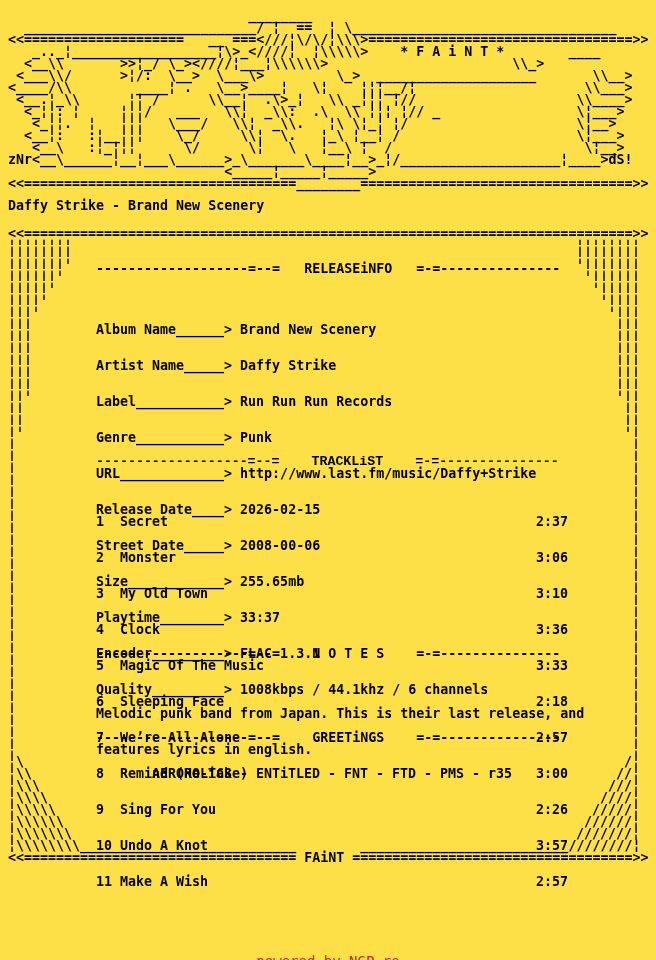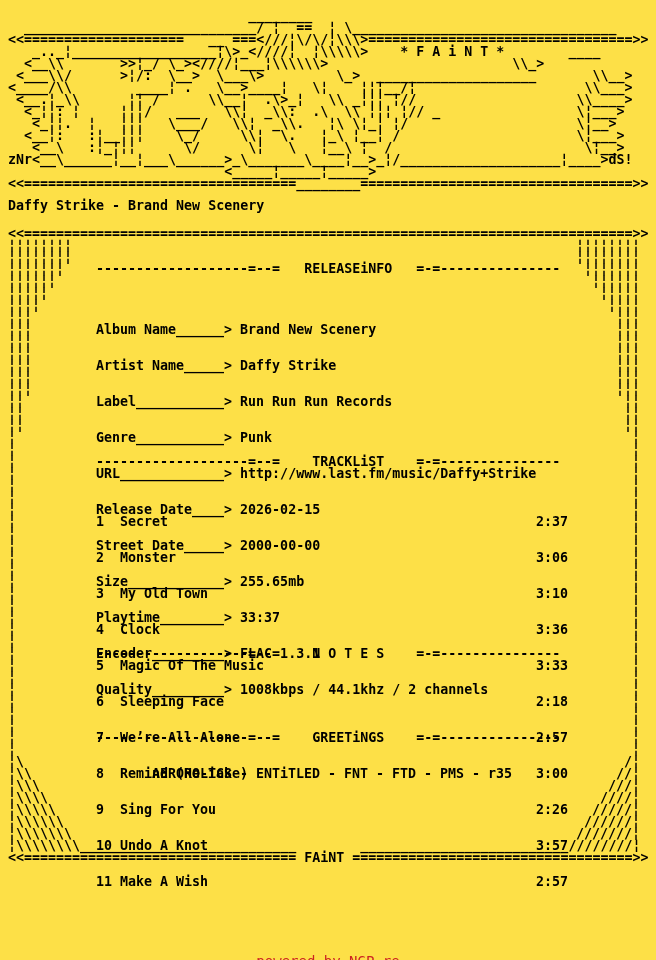--- a/index.html
+++ b/index.html
@@ -10,21 +10,21 @@
   #title-line{top:200px;left:8px;width:640px;text-align:left;}
   #box-top{top:228px;}
   #rail-left{top:240px;left:8px;}
   #rail-right{top:240px;left:568px;}
   #box-bottom-deco{top:840px;}
   #box-bottom{top:852px;}
   #hdr-rel{top:263px;left:96px;}
   #fields{top:300px;left:96px;}
   #fields .row{height:12px;}
   .val{padding-left:8px;}
-  #hdr-trk{top:456px;left:96px;}
+  #hdr-trk{top:456px;left:96px;font-family:Liberation Mono, monospace;}
   #tracks{top:492px;left:96px;width:472px;}
   .trow{display:flex;height:12px;}
   .tnum{display:inline-block;width:24px;}
   .ttime{margin-left:auto;}
   #hdr-notes{top:648px;left:96px;}
   #notes-text{top:684px;left:96px;}
   #hdr-greet{top:732px;left:96px;}
   #greet-text{top:768px;left:96px;width:472px;text-align:center;}
   .red{position:absolute;left:0;width:656px;text-align:center;
        font-family:"DejaVu Sans Mono",monospace;font-weight:normal;font-size:14px;
@@ -159,45 +159,49 @@
 
   <div class="nfo" id="hdr-rel"><span>-------------------=--=   </span><span>RELEASEiNFO</span><span>   =-=---------------</span></div>
 
   <div class="nfo" id="fields">
     <div class="row"><span class="lbl">Album Name______&gt;</span><span class="val">Brand New Scenery</span></div>
     <div class="row"><span class="lbl">Artist Name_____&gt;</span><span class="val">Daffy Strike</span></div>
     <div class="row"><span class="lbl">Label___________&gt;</span><span class="val">Run Run Run Records</span></div>
     <div class="row"><span class="lbl">Genre___________&gt;</span><span class="val">Punk</span></div>
     <div class="row"><span class="lbl">URL_____________&gt;</span><span class="val">http://www.last.fm/music/Daffy+Strike</span></div>
     <div class="row"><span class="lbl">Release Date____&gt;</span><span class="val">2026-02-15</span></div>
-    <div class="row"><span class="lbl">Street Date_____&gt;</span><span class="val">2000-00-00</span></div>
+    <div class="row"><span class="lbl">Street Date_____&gt;</span><span class="val">2008-00-06</span></div>
     <div class="row"><span class="lbl">Size____________&gt;</span><span class="val">255.65mb</span></div>
     <div class="row"><span class="lbl">Playtime________&gt;</span><span class="val">33:37</span></div>
     <div class="row"><span class="lbl">Encoder_________&gt;</span><span class="val">FLAC 1.3.1</span></div>
-    <div class="row"><span class="lbl">Quality_________&gt;</span><span class="val">1008kbps / 44.1khz / 2 channels</span></div>
+    <div class="row"><span class="lbl">Quality_________&gt;</span><span class="val">1008kbps / 44.1khz / 6 channels</span></div>
   </div>
 
   <div class="nfo" id="hdr-trk"><span>-------------------=--=    </span><span>TRACKLiST</span><span>    =-=---------------</span></div>
 
   <div class="nfo" id="tracks">
     <div class="trow"><span class="tnum">1</span><span class="ttitle">Secret</span><span class="ttime">2:37</span></div>
     <div class="trow"><span class="tnum">2</span><span class="ttitle">Monster</span><span class="ttime">3:06</span></div>
     <div class="trow"><span class="tnum">3</span><span class="ttitle">My Old Town</span><span class="ttime">3:10</span></div>
     <div class="trow"><span class="tnum">4</span><span class="ttitle">Clock</span><span class="ttime">3:36</span></div>
     <div class="trow"><span class="tnum">5</span><span class="ttitle">Magic Of The Music</span><span class="ttime">3:33</span></div>
     <div class="trow"><span class="tnum">6</span><span class="ttitle">Sleeping Face</span><span class="ttime">2:18</span></div>
     <div class="trow"><span class="tnum">7</span><span class="ttitle">We’re All Alone</span><span class="ttime">2:57</span></div>
     <div class="trow"><span class="tnum">8</span><span class="ttitle">Remind (Re-Take)</span><span class="ttime">3:00</span></div>
     <div class="trow"><span class="tnum">9</span><span class="ttitle">Sing For You</span><span class="ttime">2:26</span></div>
     <div class="trow"><span class="tnum">10</span><span class="ttitle">Undo A Knot</span><span class="ttime">3:57</span></div>
     <div class="trow"><span class="tnum">11</span><span class="ttitle">Make A Wish</span><span class="ttime">2:57</span></div>
   </div>
 
   <div class="nfo" id="hdr-notes"><span>-------------------=--=    </span><span>N O T E S</span><span>    =-=---------------</span></div>
 
+  <div class="nfo" id="notes-text">
+    <div>Melodic punk band from Japan. This is their last release, and</div>
+    <div>features lyrics in english.</div>
+  </div>
 
   <div class="nfo" id="hdr-greet"><span>-------------------=--=    </span><span>GREETiNGS</span><span>    =-=---------------</span></div>
 
   <div class="nfo" id="greet-text">AEROHOLiCS - ENTiTLED - FNT - FTD - PMS - r35</div>
 
   <pre class="nfo" id="box-bottom-deco">¦\\\\\\\\___________________________        __________________________////////¦</pre>
 
   <div class="nfo" id="box-bottom"><span>&lt;&lt;================================== </span><span>FAiNT</span><span> ===================================&gt;&gt;</span></div>
 
   <div class="red" id="promo1">~ powered by NGP.re ~</div>

